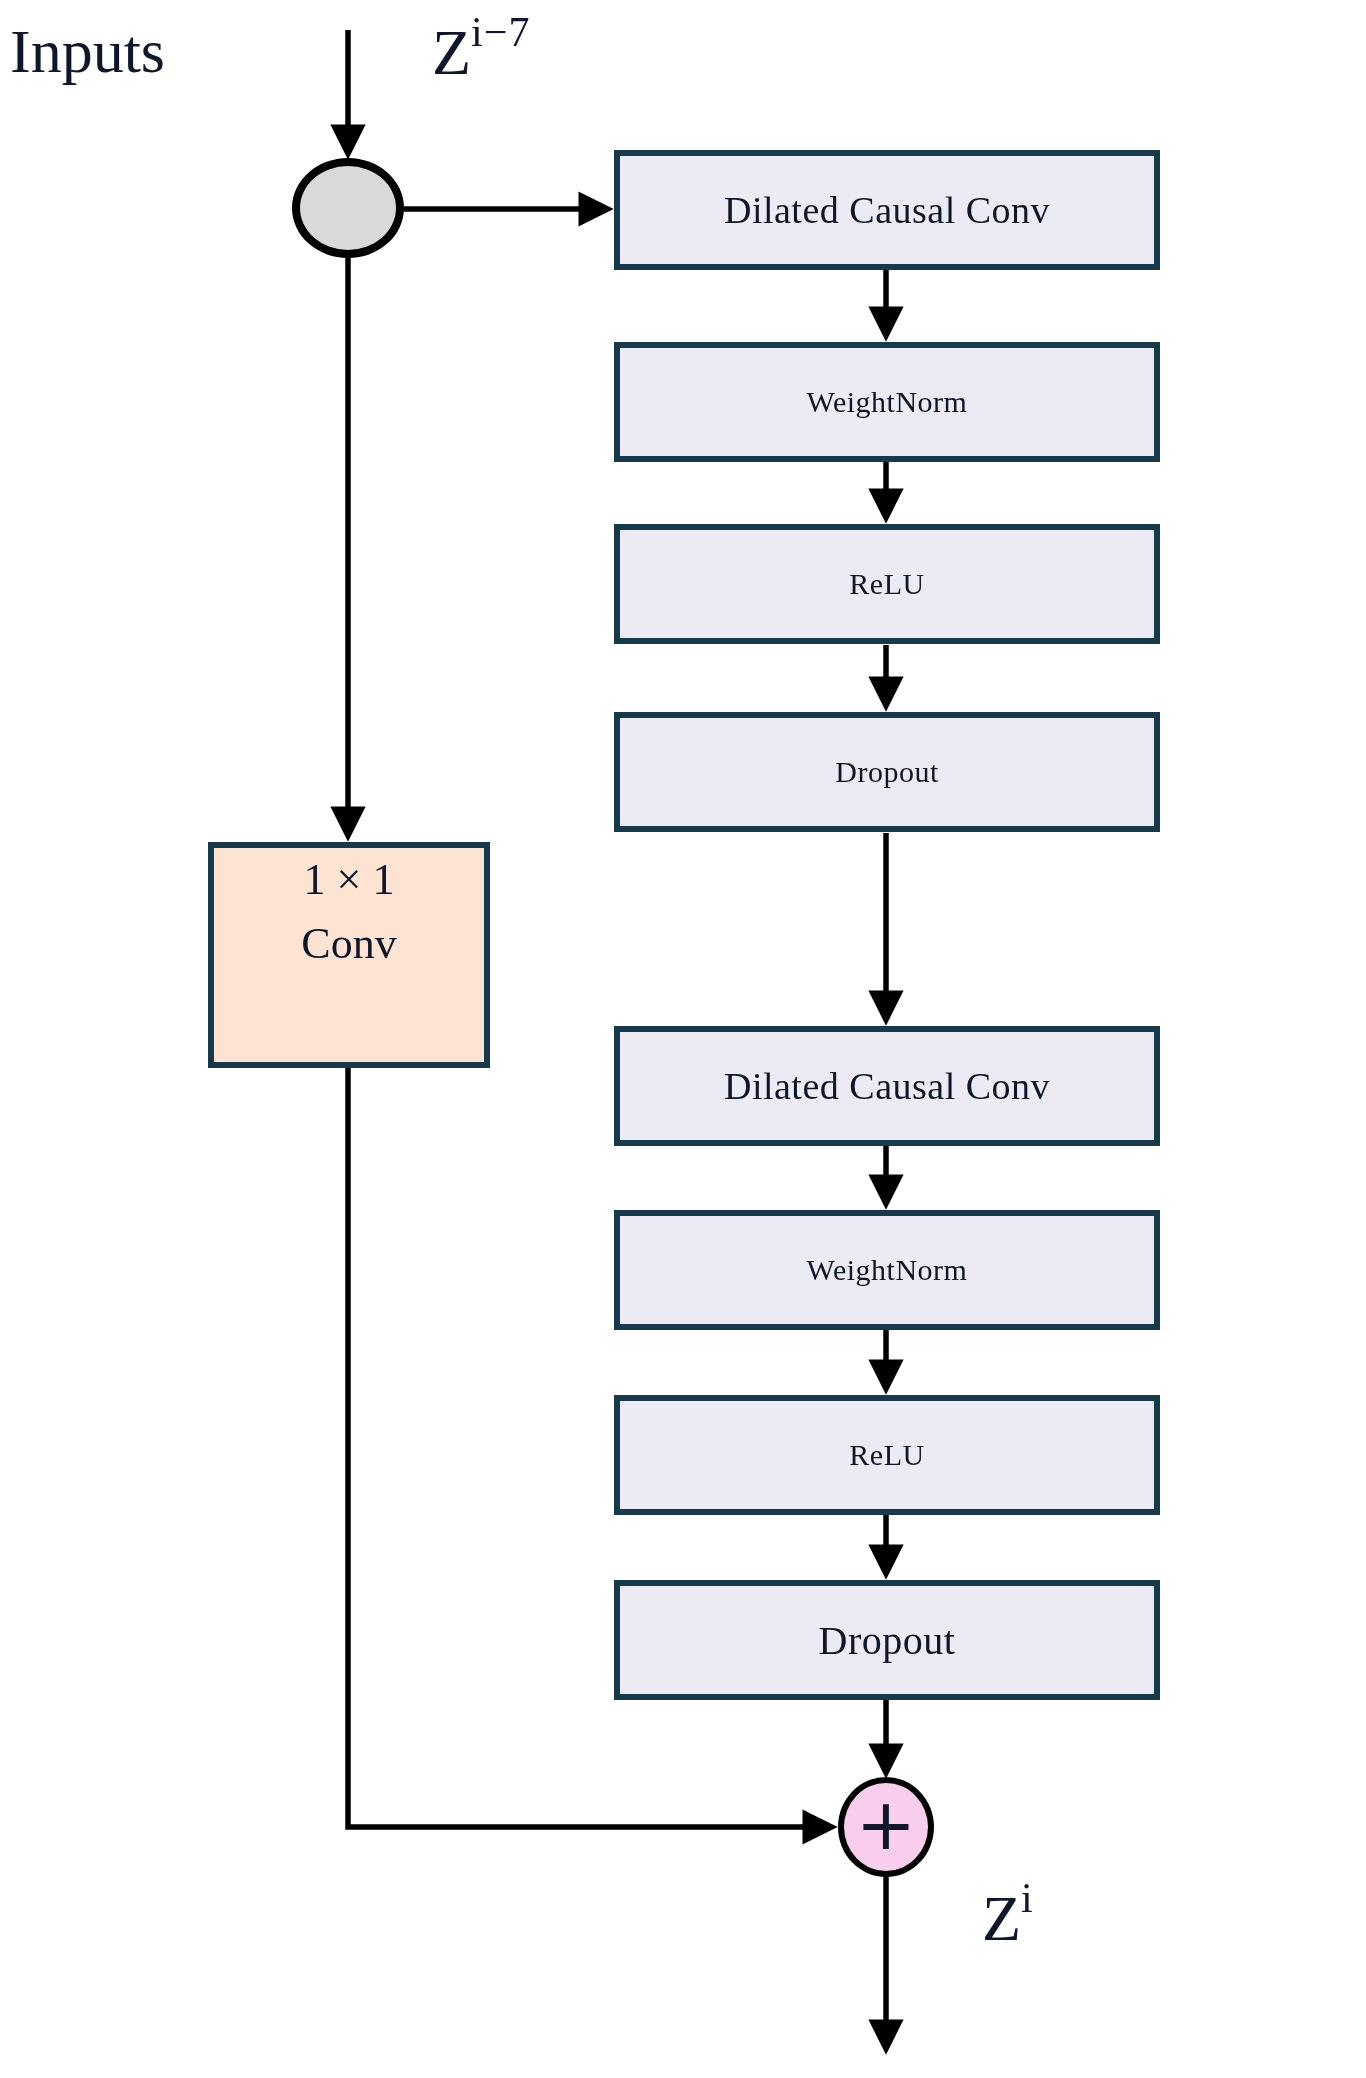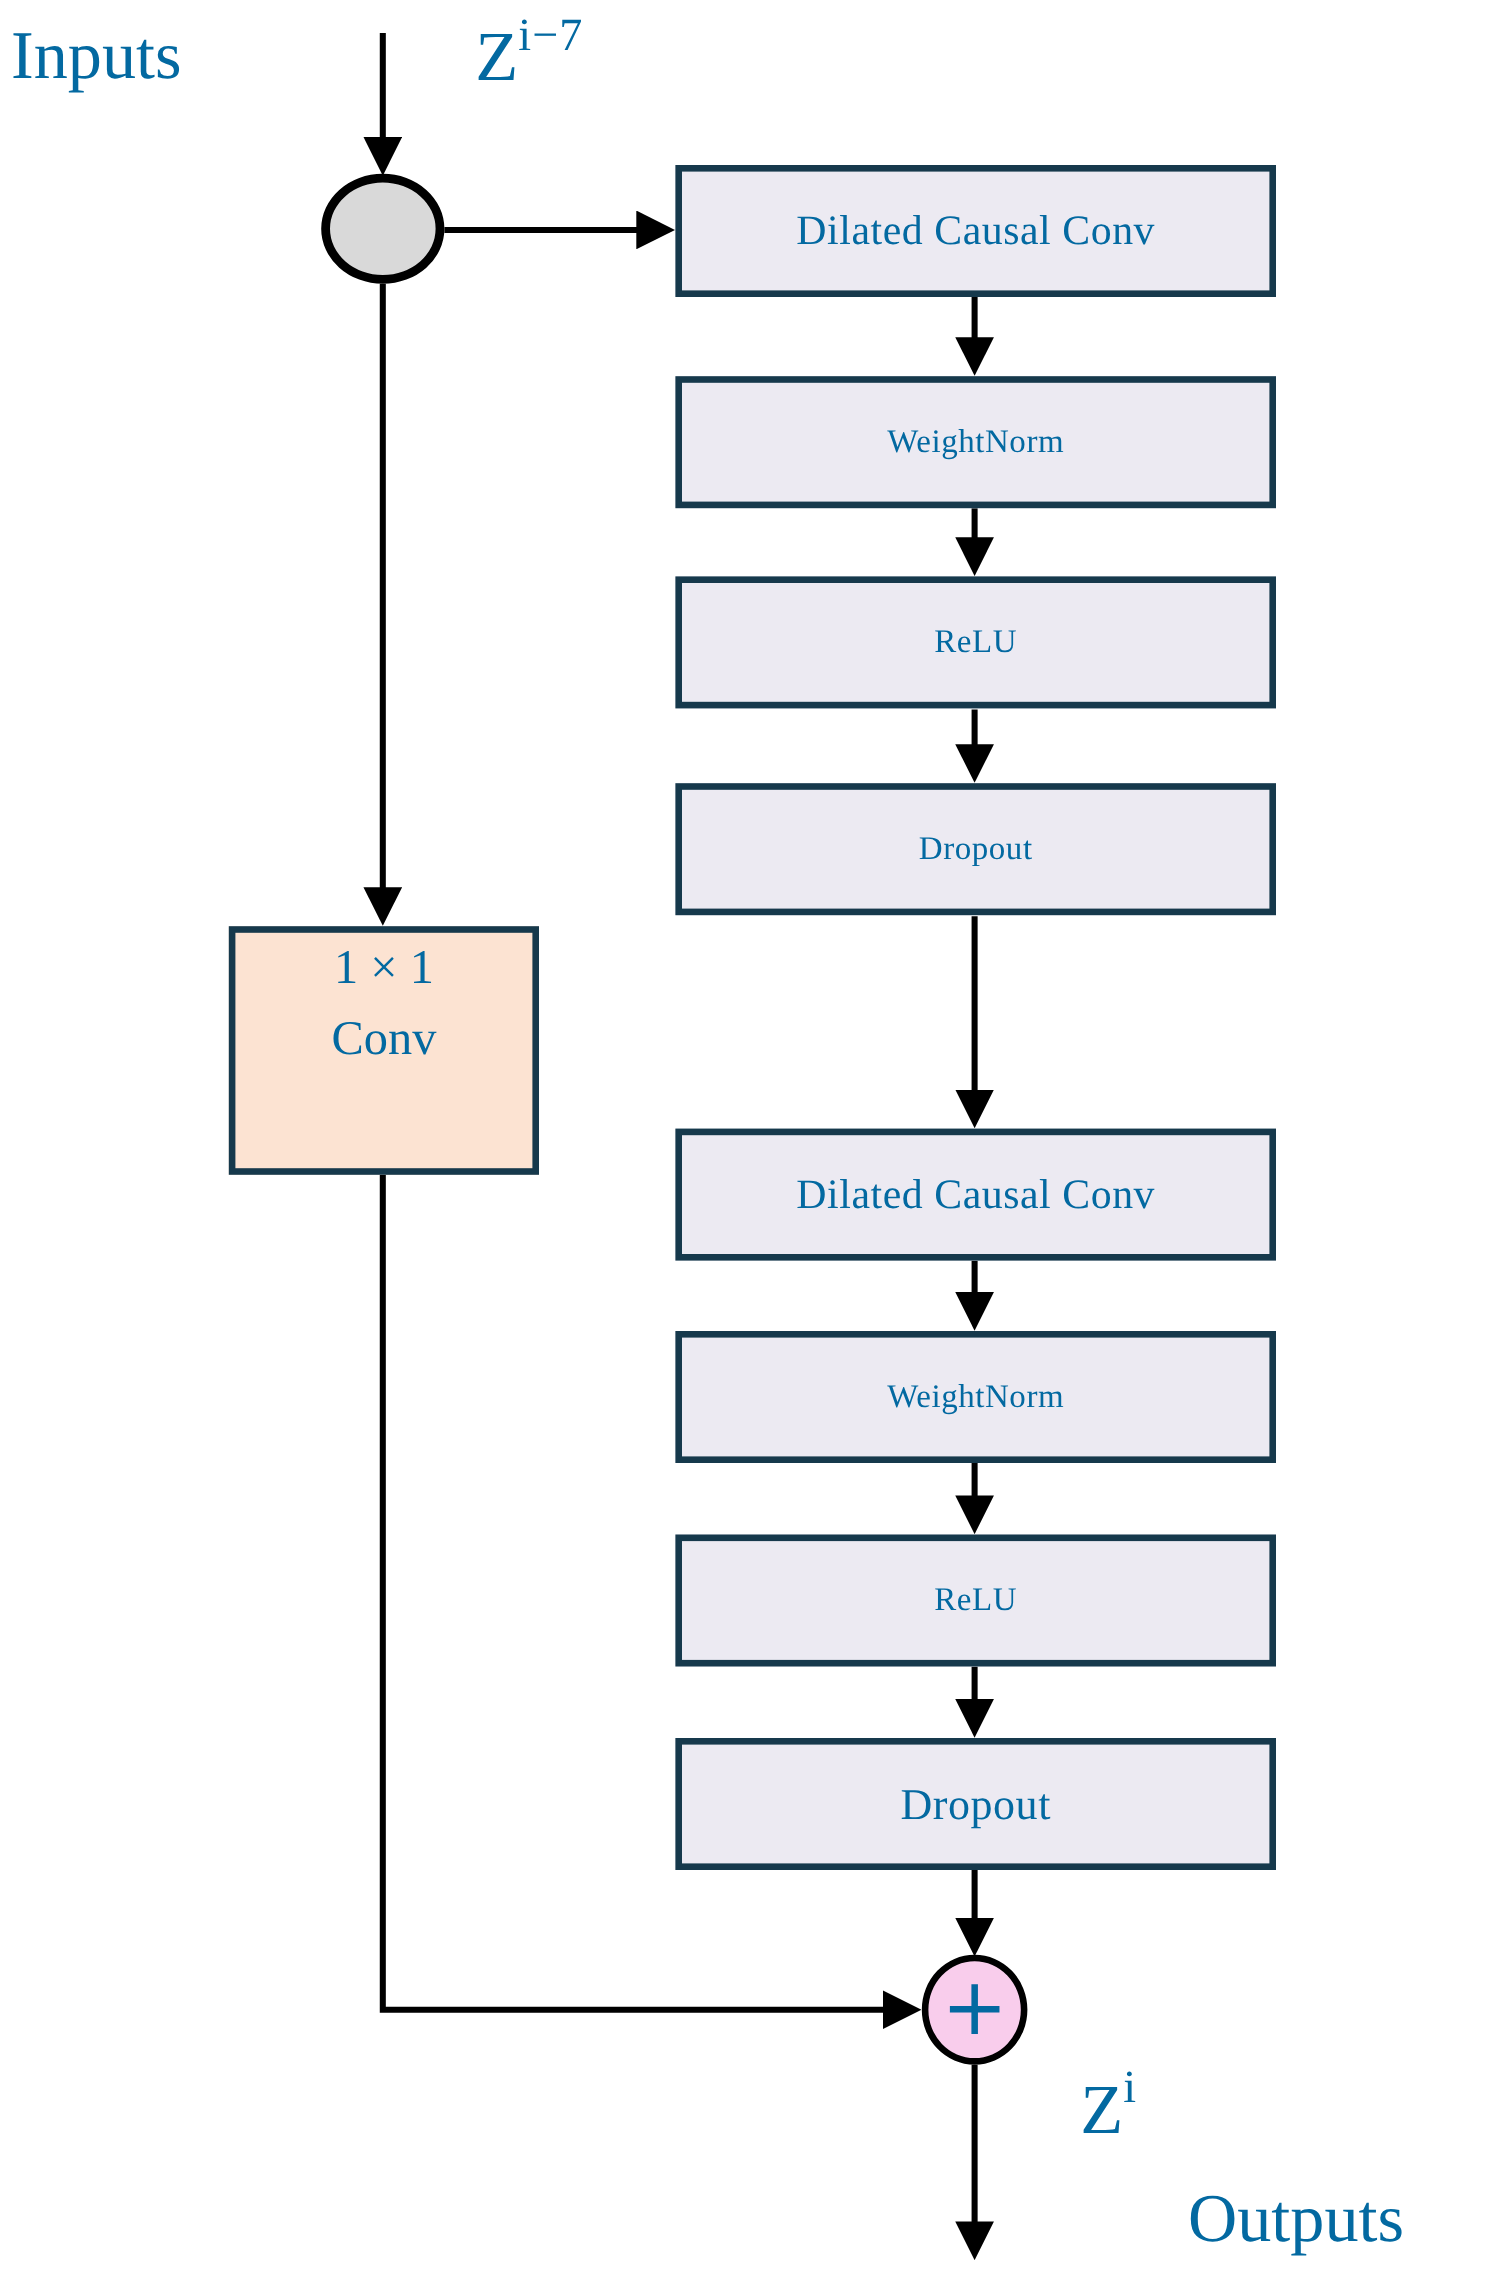--- a/index.html
+++ b/index.html
@@ -1,21 +1,21 @@
 <!DOCTYPE html>
 <html><head>
 <meta charset="utf-8">
 <style>
   html,body{margin:0;padding:0;background:#ffffff;}
   #canvas{
     position:relative;
     width:1366px;height:2078px;
     background:#ffffff;
     font-family:"Liberation Serif", serif;
-    color:#0369a1;
+    color:#0f172a;
     overflow:hidden;
   }
   svg.connectors{position:absolute;left:0;top:0;width:1366px;height:2078px;}
 
   .flow-box{
     position:absolute;
     left:614px;width:546px;height:120px;
     box-sizing:border-box;
     background:var(--box-fill,#eceaf2);
     border:6px solid var(--border,#16394c);
@@ -109,15 +109,14 @@
       <div class="flow-box" style="top: 1395px;">ReLU</div>
       <div class="flow-box fs-small" style="top: 1580px;">Dropout</div>
     </div>
 
   <div class="sum-node">
       <span>+</span>
     </div>
 
   <div class="lbl lbl-z lbl-zout"><span>Z</span><sup>i</sup></div>
 
-  <div class="lbl lbl-outputs">Outputs</div>
 
 </div>
 
 </body></html>

